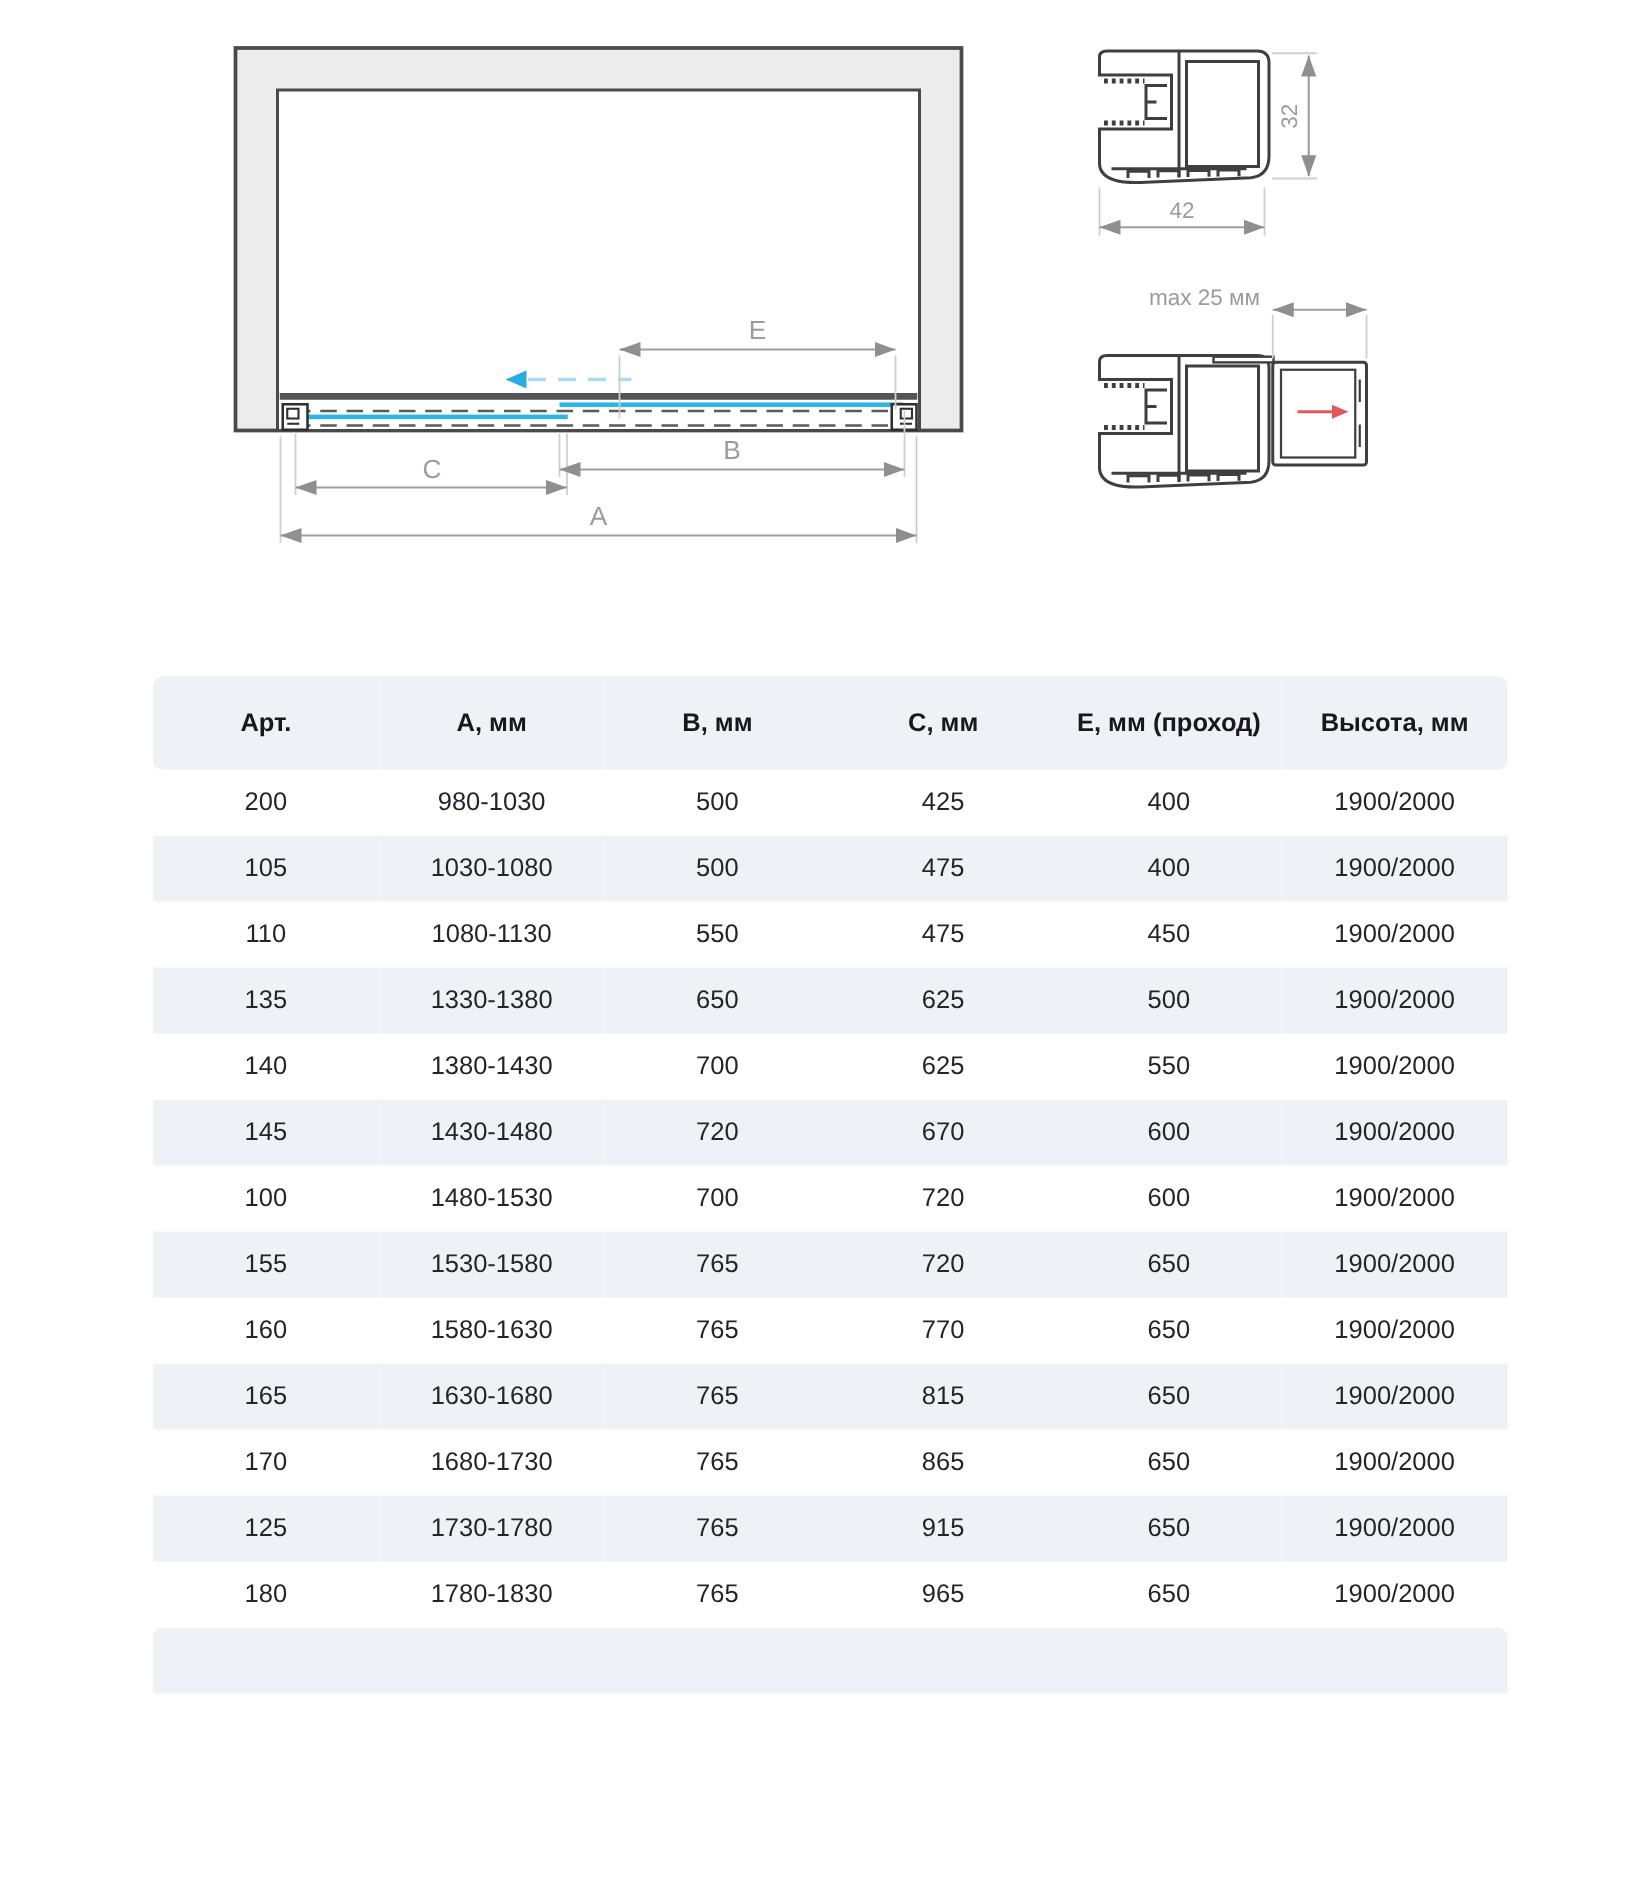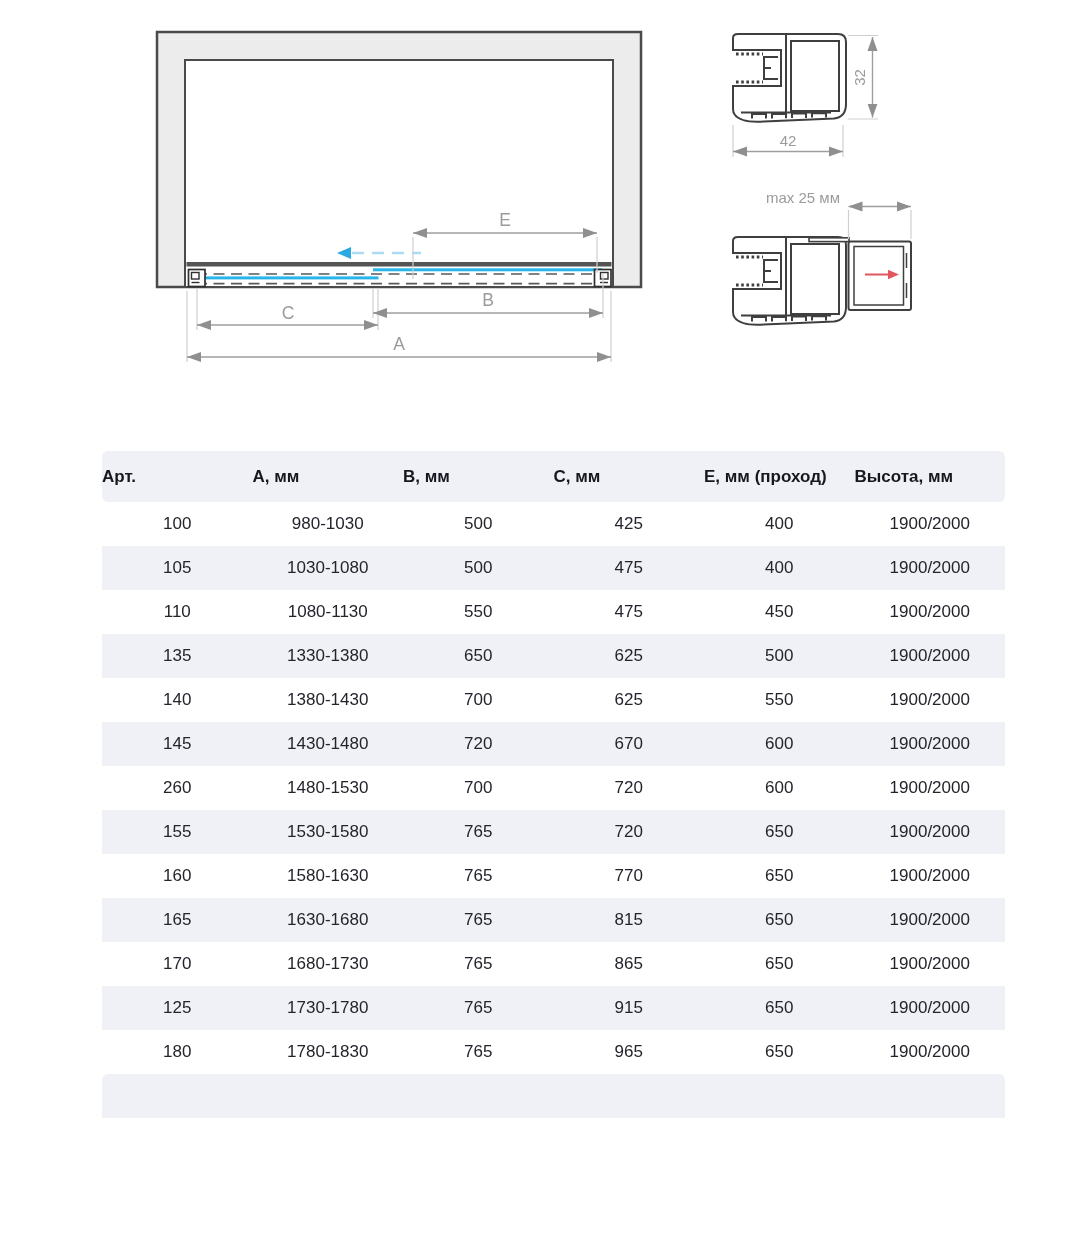--- a/index.html
+++ b/index.html
@@ -7,22 +7,22 @@
         font-family:"Liberation Sans",sans-serif;color:#1f1f27;}
   .diagram-svg{position:absolute;left:0;top:0;}
   .dimtxt{fill:#9b9b9b;font-size:17.5px;font-family:"Liberation Sans",sans-serif;}
   .dimtxt-sm{fill:#9b9b9b;font-size:15px;font-family:"Liberation Sans",sans-serif;}
   .dimline{stroke:#9e9e9e;stroke-width:1.4;fill:none;}
   .extline{stroke:#cfcfcf;stroke-width:1.2;fill:none;}
   .draw{stroke:#3f3f3f;stroke-width:2;fill:none;}
   .size-table-wrap{position:absolute;left:102px;top:451px;width:903px;}
   table.size-table{border-collapse:collapse;width:100%;table-layout:fixed;
         font-size:17px;color:#24242c;}
-  table.size-table thead th{height:51px;background:#f0f1f7;font-weight:600;
-        text-align:left;vertical-align:middle;font-size:17px;color:#17171f;padding:0;}
+  table.size-table thead th{height:62px;background:#f0f1f7;font-weight:600;
+        text-align:center;vertical-align:middle;font-size:17px;color:#17171f;padding:0;}
   table.size-table thead th:first-child{border-top-left-radius:6px;border-bottom-left-radius:6px;}
   table.size-table thead th:last-child{border-top-right-radius:6px;border-bottom-right-radius:6px;}
   table.size-table tbody td{height:44px;text-align:center;vertical-align:middle;
         font-weight:400;padding:0;}
   table.size-table tbody tr:nth-child(even){background:#f0f1f7;}
   .partial-row{width:100%;height:44px;background:#f0f1f7;border-radius:6px 6px 0 0;}
 </style>
 </head>
 <body>
 
@@ -136,21 +136,21 @@
             <th>Арт.</th>
             <th>А, мм</th>
             <th>В, мм</th>
             <th>С, мм</th>
             <th>Е, мм (проход)</th>
             <th>Высота, мм</th>
           </tr>
       </thead>
       <tbody>
           <tr>
-            <td>100</td>
+            <td>200</td>
             <td>980-1030</td>
             <td>500</td>
             <td>425</td>
             <td>400</td>
             <td>1900/2000</td>
           </tr>
           <tr>
             <td>105</td>
             <td>1030-1080</td>
             <td>500</td>
@@ -184,21 +184,21 @@
           </tr>
           <tr>
             <td>145</td>
             <td>1430-1480</td>
             <td>720</td>
             <td>670</td>
             <td>600</td>
             <td>1900/2000</td>
           </tr>
           <tr>
-            <td>260</td>
+            <td>100</td>
             <td>1480-1530</td>
             <td>700</td>
             <td>720</td>
             <td>600</td>
             <td>1900/2000</td>
           </tr>
           <tr>
             <td>155</td>
             <td>1530-1580</td>
             <td>765</td>

